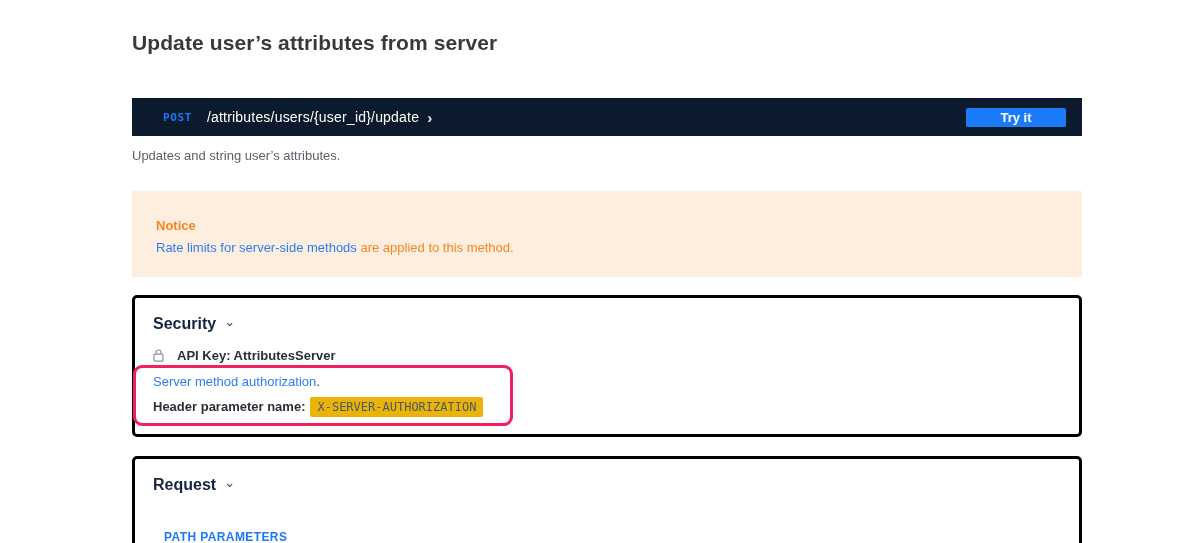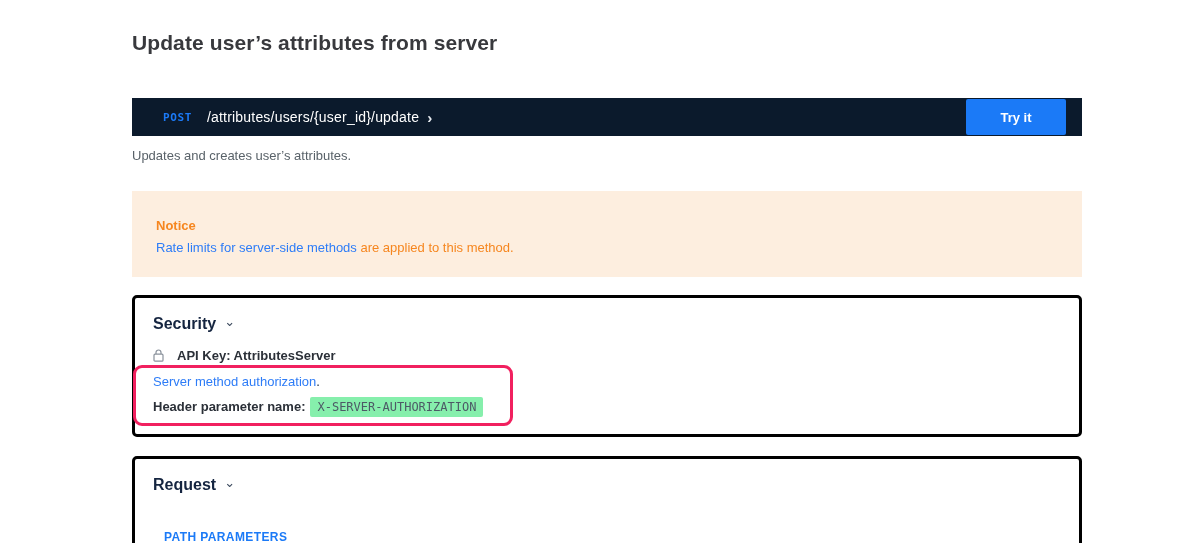--- a/index.html
+++ b/index.html
@@ -51,21 +51,21 @@
   .chevron-right {
     color: #e8ecf1;
     font-size: 15px;
     font-weight: 700;
     margin-left: 8px;
     line-height: 1;
   }
   .try-it-button {
     margin-left: auto;
     width: 100px;
-    height: 36px;
+    height: 19px;
     background: var(--accent-blue, #146ff7);
     color: #ffffff;
     font-family: "Liberation Sans", sans-serif;
     font-size: 13px;
     font-weight: 700;
     border: none;
     border-radius: 2px;
     cursor: pointer;
   }
   .endpoint-description {
@@ -154,21 +154,21 @@
     line-height: 20px;
     font-weight: 700;
     color: #2b3038;
     white-space: nowrap;
   }
   .code-chip {
     font-family: "DejaVu Sans Mono", monospace;
     font-size: 12px;
     font-weight: 400;
     color: #4d5a66;
-    background: #86efac;
+    background: #eab308;
     border-radius: 2px;
     padding: 3px 7px;
     margin-left: 5px;
   }
   .section-label {
     margin-top: 36px;
     font-size: 12px;
     font-weight: 700;
     letter-spacing: 0.4px;
     color: var(--accent-blue, #1684fc);
@@ -198,21 +198,21 @@
 
   <div class="endpoint-bar">
     <span class="method-badge">POST</span>
     <span class="endpoint-path">
       <span>/attributes/users/{user_id}/update</span>
       <span class="chevron-right">›</span>
     </span>
     <button class="try-it-button">Try it</button>
   </div>
 
-  <div class="endpoint-description">Updates and creates user’s attributes.</div>
+  <div class="endpoint-description">Updates and string user’s attributes.</div>
 
   <div class="notice-box">
     <div class="notice-title">Notice</div>
     <div class="notice-body">
       <a class="link">Rate limits for server-side methods</a><span> are applied to this method.</span>
     </div>
   </div>
 
   <div class="card card-security">
     <div class="card-heading">

